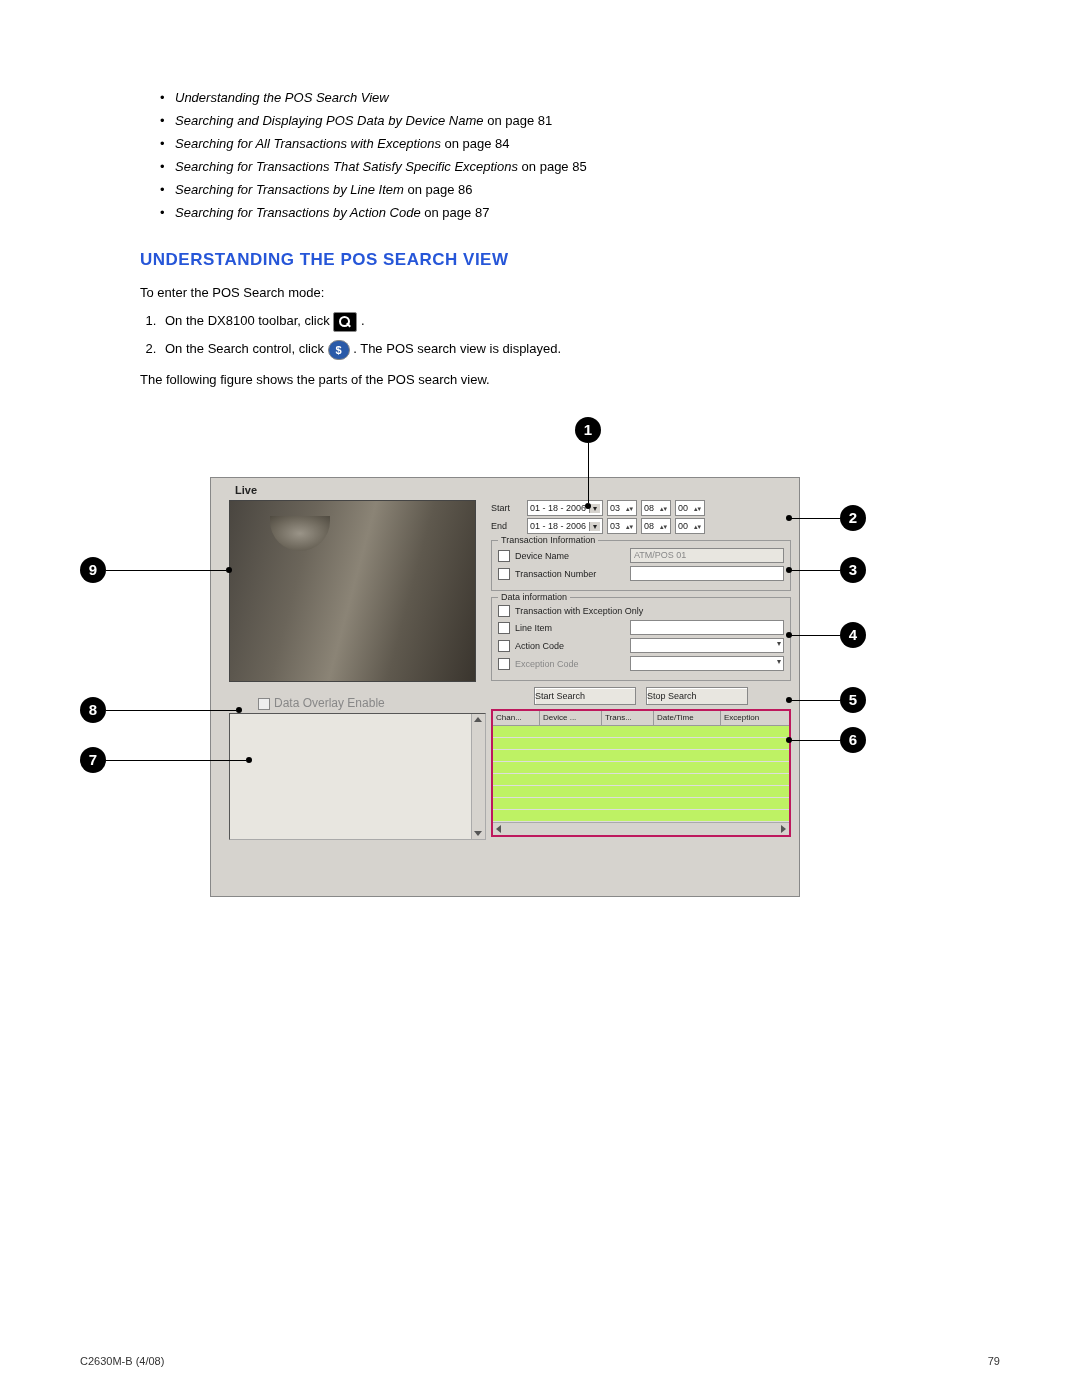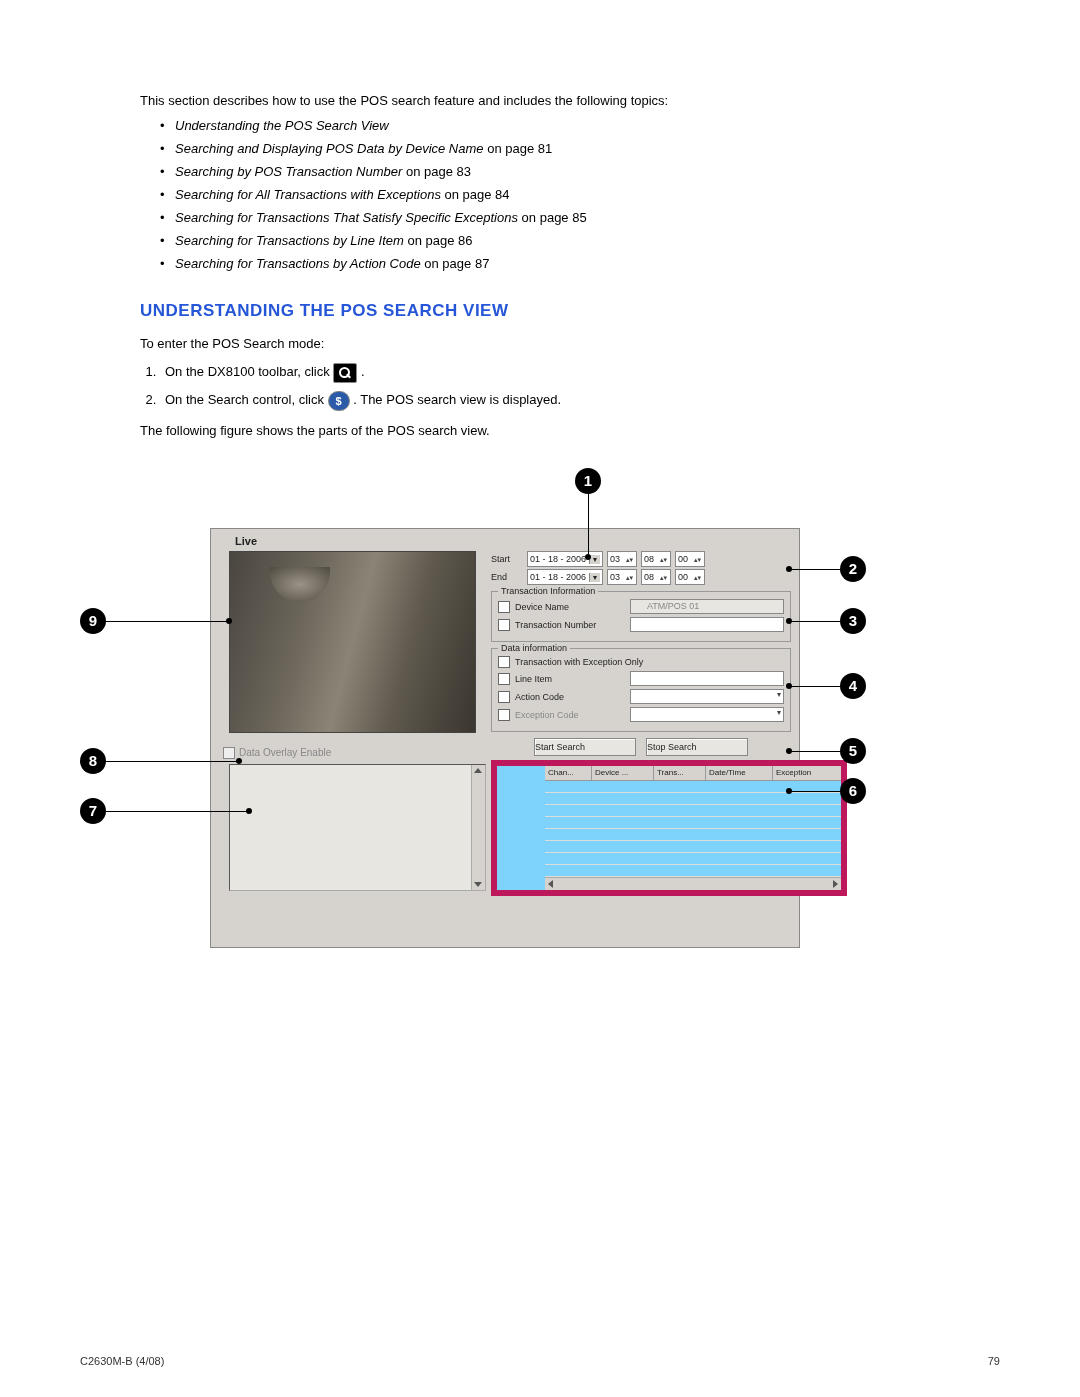--- a/index.html
+++ b/index.html
@@ -145,22 +145,22 @@
   .video-pane::after {
     content: "";
     position: absolute;
     left: 40px; top: 15px;
     width: 60px; height: 35px;
     background: radial-gradient(ellipse at center,#9a9488 0%,#6e685c 60%,#4f4a40 100%);
     border-radius: 0 0 30px 30px;
   }
   .overlay-check {
     position: absolute;
-    left: 12px; top: 218px;
-    font-size: 10px;
+    left: 47px; top: 218px;
+    font-size: 12px;
     color: #888;
   }
   .overlay-check .cb {
     display: inline-block;
     width: 10px; height: 10px;
     border: 1px solid #888;
     background: #eee;
     vertical-align: middle;
     margin-right: 4px;
   }
@@ -241,21 +241,21 @@
     border: 1px solid #666;
     background: #fff;
   }
   .chkrow .txt { flex: 0 0 110px; }
   .field {
     border: 1px solid #888;
     background: #fff;
     height: 13px;
     flex: 1;
     color: #888;
-    padding-left: 16px;
+    padding-left: 3px;
     line-height: 13px;
     font-size: 9px;
   }
   .field.disabled { background: #e8e6e0; }
   .dropdown {
     border: 1px solid #888;
     background: #fff;
     height: 13px;
     flex:1;
     position: relative;
@@ -278,24 +278,23 @@
     border: 1px solid #888;
     background: #e8e6e0;
     width: 100px; height: 16px;
     text-align: left;
     line-height: 16px;
     font-size: 9px;
     box-shadow: inset 1px 1px 0 #fff;
   }
 
   .results-table {
-    border: 6px solid #be185d;
-    background: #7dd3fc;
+    border: 2px solid #be185d;
+    background: #bef264;
     width: 296px;
-    padding-left: 48px;
   }
   .results-table .hdr {
     display: flex;
     background: #d6d3ce;
     border-bottom: 1px solid #999;
   }
   .results-table .hdr div {
     border-right: 1px solid #999;
     font-size: 8px;
     padding: 1px 3px;
@@ -339,26 +338,24 @@
     justify-content: space-between;
     font-size: 11px;
     color: #333;
   }
 </style>
 </head>
 <body>
 
 <div class="page">
 
-  <p class="intro">This section describes how to use the POS search feature and includes the following topics:</p>
 
   <ul class="topics">
     <li><span class="italic">Understanding the POS Search View</span><span></span></li>
     <li><span class="italic">Searching and Displaying POS Data by Device Name</span><span> on page 81</span></li>
-    <li><span class="italic">Searching by POS Transaction Number</span><span> on page 83</span></li>
     <li><span class="italic">Searching for All Transactions with Exceptions</span><span> on page 84</span></li>
     <li><span class="italic">Searching for Transactions That Satisfy Specific Exceptions</span><span> on page 85</span></li>
     <li><span class="italic">Searching for Transactions by Line Item</span><span> on page 86</span></li>
     <li><span class="italic">Searching for Transactions by Action Code</span><span> on page 87</span></li>
   </ul>
 
   <h2 class="section-heading">UNDERSTANDING THE POS SEARCH VIEW</h2>
 
   <p class="para">To enter the POS Search mode:</p>
 

